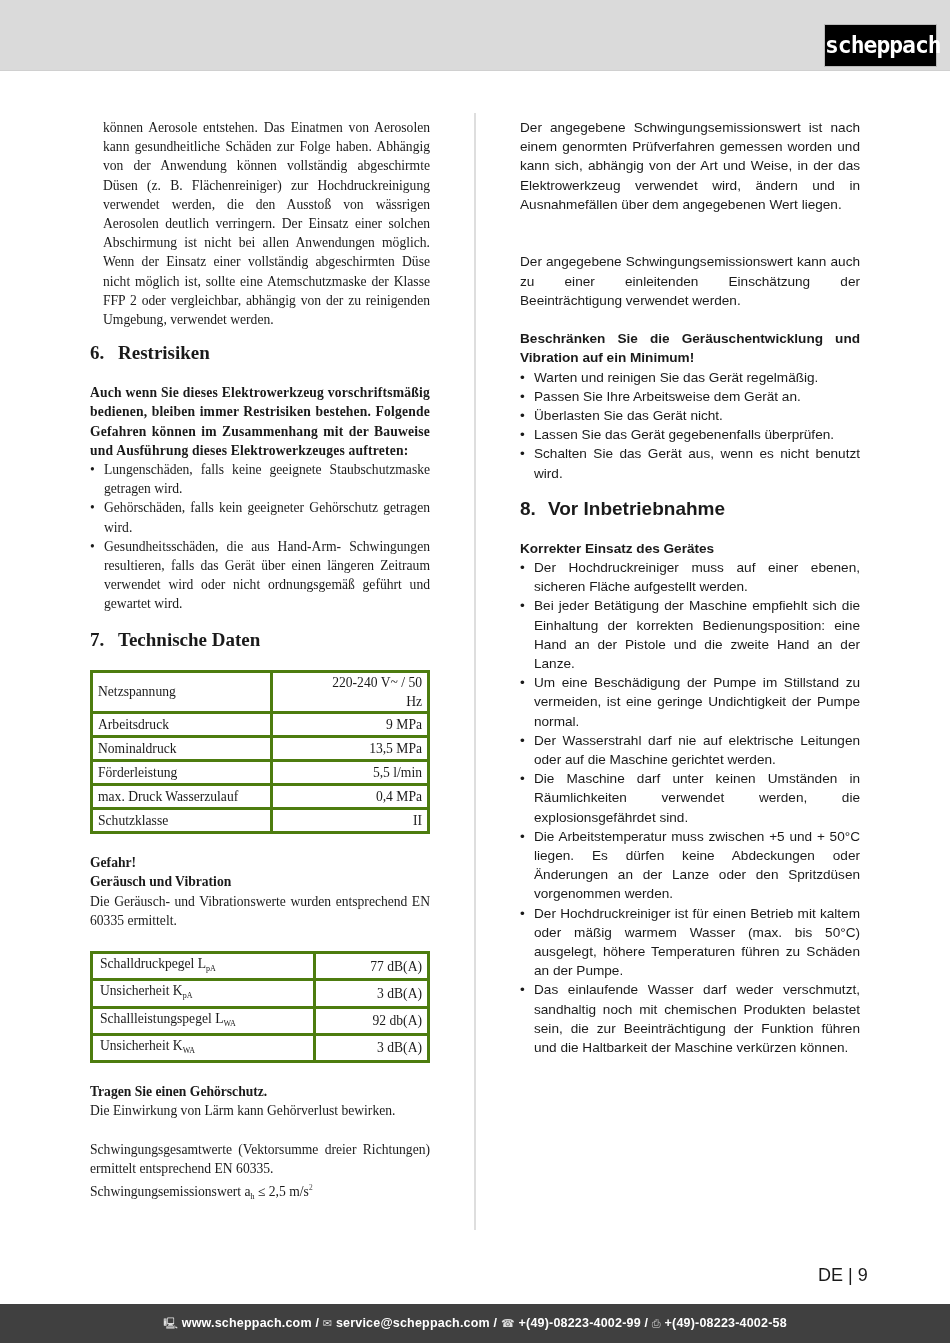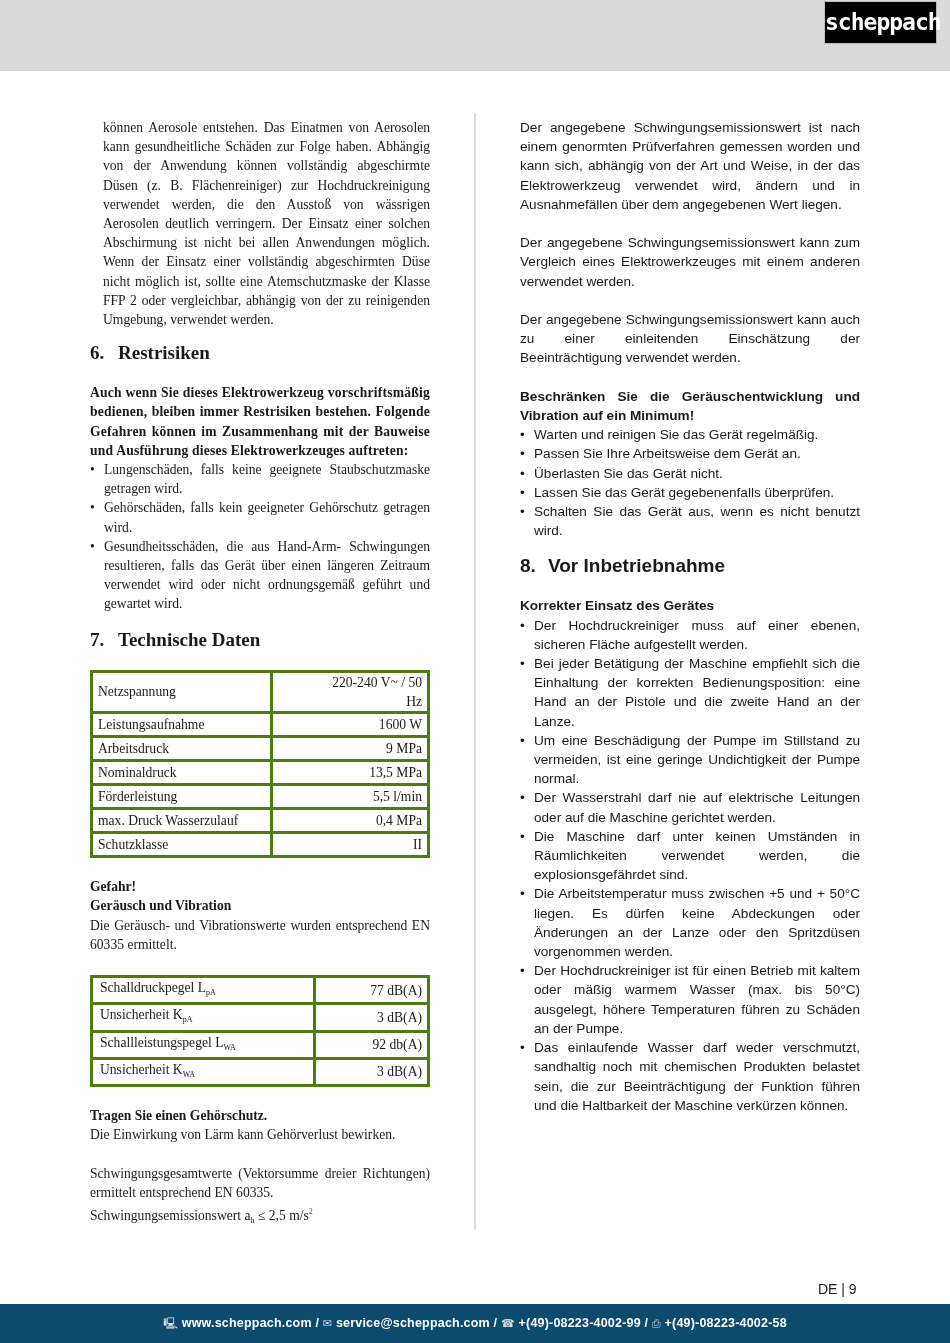--- a/index.html
+++ b/index.html
@@ -1,20 +1,20 @@
 <!DOCTYPE html>
 <html><head>
 <meta charset="utf-8">
 <style>
   * { box-sizing: border-box; margin: 0; padding: 0; }
   html, body { width: 950px; height: 1343px; background: #ffffff; overflow: hidden; }
   body { position: relative; font-family: "Liberation Sans", sans-serif; color: #1a1a1a; }
 
   .header-band { position: absolute; left: 0; top: 0; width: 950px; height: 71px; background: #dadada; border-bottom: 1px solid #d0d0d0; }
-  .logo { position: absolute; left: 824px; top: 1px; width: 113px; height: 43px; background: #000; border: 1px solid #bbb; color: #fff;
+  .logo { position: absolute; left: 824px; top: 24px; width: 113px; height: 43px; background: #000; border: 1px solid #bbb; color: #fff;
           font-family: "DejaVu Sans Mono", monospace; font-weight: bold; font-size: 23px; letter-spacing: -1px; text-align: center; line-height: 40px; }
 
   .col { position: absolute; top: 118px; width: 340px; font-size: 13.6px; line-height: 19.2px; }
   .col-left { left: 90px; font-family: Liberation Serif, serif; }
   .col-right { left: 520px; }
   .divider { position: absolute; left: 474px; top: 113px; width: 2px; height: 1117px; background: #dedede; }
 
   p { text-align: justify; }
   .indent { padding-left: 13px; }
   .gap { height: 19.2px; }
@@ -29,22 +29,22 @@
   ul.bullets li::before { content: "•"; position: absolute; left: 0; top: 0; }
 
   table.spec { width: 340px; border-collapse: collapse; font-size: 13.6px; margin-top: 2px; }
   table.spec td { border: 3px solid #4d7c0f; height: 24px; padding: 0 5px; }
   table.spec td.val { text-align: right; padding-left: 48px; }
   table.spec td.key { width: 180px; }
   table.noise td.key { width: 223px; padding-left: 7px; margin-left: 19px; }
   sub { font-size: 8px; vertical-align: -3px; }
   sup { font-size: 8px; vertical-align: 6px; color: #555; }
 
-  .page-no { position: absolute; left: 818px; top: 1265px; font-size: 14px; color: #1a1a1a; margin-top: 16px; }
-  .footer { position: absolute; left: 0; top: 1304px; width: 950px; height: 39px; background: #0c4a6e; color: #fff;
+  .page-no { position: absolute; left: 818px; top: 1265px; font-size: 18px; color: #1a1a1a; }
+  .footer { position: absolute; left: 0; top: 1304px; width: 950px; height: 39px; background: #404040; color: #fff;
             font-size: 12.5px; font-weight: bold; text-align: center; line-height: 39px; letter-spacing: 0.2px; }
   .footer .ico { font-weight: normal; color: #ddd; font-size: 11px; }
 </style>
 </head>
 <body>
 
 <div class="header-band">
   <div class="logo">scheppach</div>
 </div>
 
@@ -64,24 +64,20 @@
   </ul>
 
   <h2>
     <span class="num">7.</span><span>Technische Daten</span>
   </h2>
   <table class="spec">
     <tbody id="spec-body">
         <tr>
           <td class="key">Netzspannung</td>
           <td class="val">220-240 V~ / 50 Hz</td>
-        </tr>
-        <tr>
-          <td class="key">Leistungsaufnahme</td>
-          <td class="val">1600 W</td>
         </tr>
         <tr>
           <td class="key">Arbeitsdruck</td>
           <td class="val">9 MPa</td>
         </tr>
         <tr>
           <td class="key">Nominaldruck</td>
           <td class="val">13,5 MPa</td>
         </tr>
         <tr>
@@ -129,21 +125,20 @@
   <p class="bold">Tragen Sie einen Gehörschutz.</p>
   <p>Die Einwirkung von Lärm kann Gehörverlust bewirken.</p>
   <div class="gap"></div>
   <p>Schwingungsgesamtwerte (Vektorsumme dreier Richtungen) ermittelt entsprechend EN 60335.</p>
   <p><span>Schwingungsemissionswert a</span><sub>h</sub><span> ≤ 2,5 m/s</span><sup>2</sup></p>
 </div>
 
 <div class="col col-right">
   <p>Der angegebene Schwingungsemissionswert ist nach einem genormten Prüfverfahren gemessen worden und kann sich, abhängig von der Art und Weise, in der das Elektrowerkzeug verwendet wird, ändern und in Ausnahmefällen über dem angegebenen Wert liegen.</p>
   <div class="gap"></div>
-  <p>Der angegebene Schwingungsemissionswert kann zum Vergleich eines Elektrowerkzeuges mit einem anderen verwendet werden.</p>
   <div class="gap"></div>
   <p>Der angegebene Schwingungsemissionswert kann auch zu einer einleitenden Einschätzung der Beeinträchtigung verwendet werden.</p>
   <div class="gap"></div>
   <p class="bold-j" style="letter-spacing:0;">Beschränken Sie die Geräuschentwicklung und Vibration auf ein Minimum!</p>
   <ul class="bullets">
     <li>Warten und reinigen Sie das Gerät regelmäßig.</li>
     <li>Passen Sie Ihre Arbeitsweise dem Gerät an.</li>
     <li>Überlasten Sie das Gerät nicht.</li>
     <li>Lassen Sie das Gerät gegebenenfalls überprüfen.</li>
     <li>Schalten Sie das Gerät aus, wenn es nicht benutzt wird.</li>

